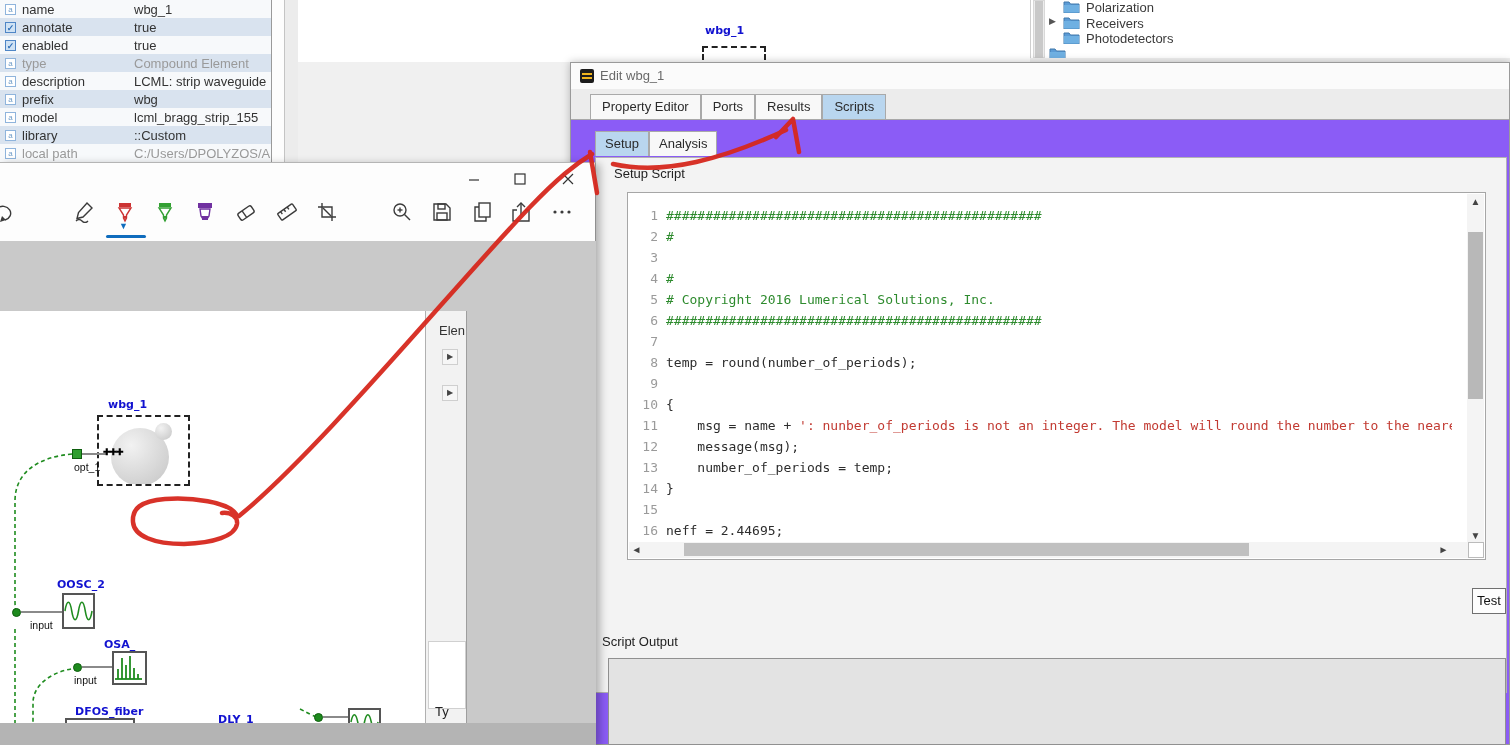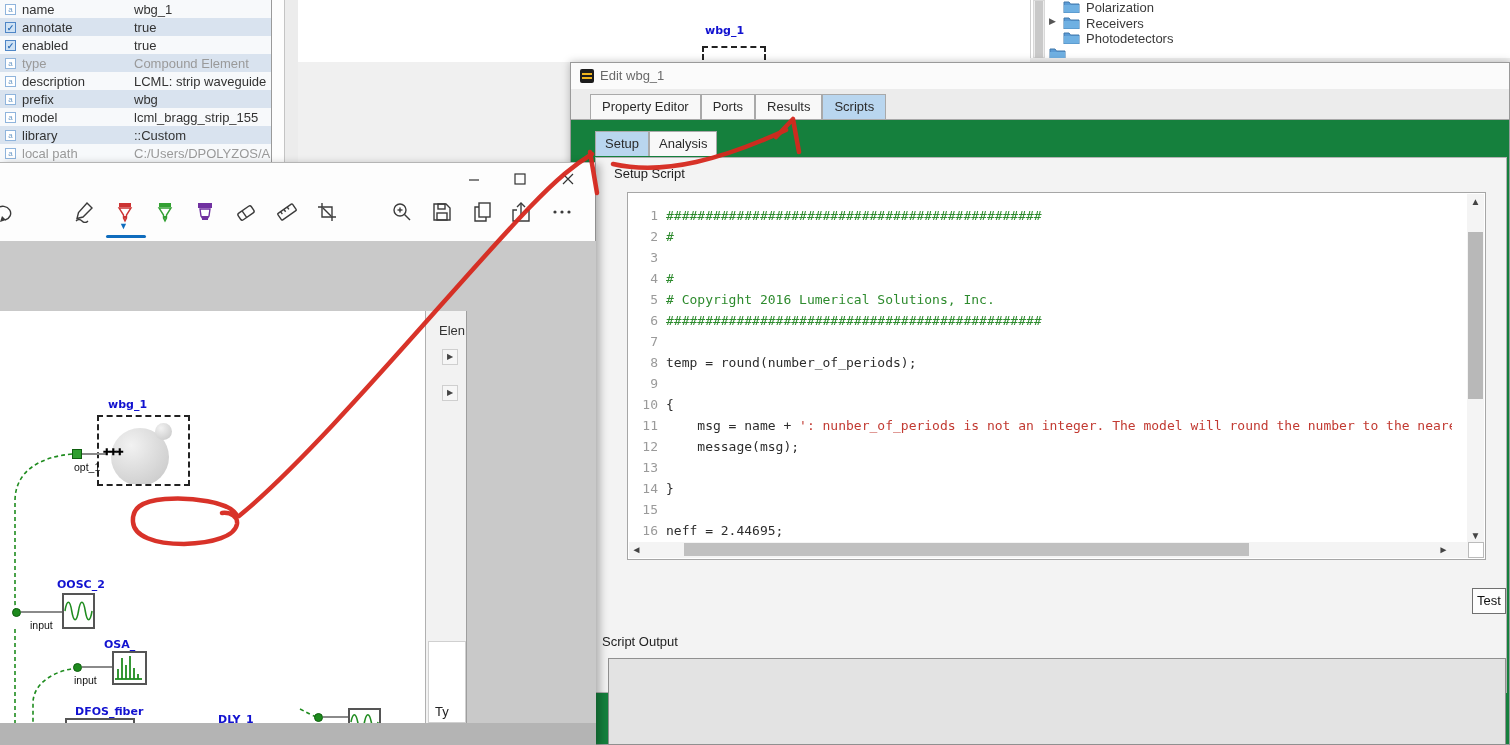--- a/index.html
+++ b/index.html
@@ -29,21 +29,21 @@
 
 #tree{left:1030px;top:0;width:480px;height:58px;background:#fff;overflow:hidden;border-left:1px solid #cfcfcf}
 #tree-scroll{position:absolute;left:2px;top:0;width:12px;height:58px;background:#ededed;border:1px solid #d8d8d8}
 #tree-scroll .thumb{position:absolute;left:1px;top:0;width:8px;height:58px;background:#c9c9c9}
 .tree-row{position:absolute;left:18px;height:16px;display:flex;}
 .tree-arrow{width:14px;font-size:9px;color:#555}
 .tree-folder{width:17px;height:13px;margin-right:6px}
 .tree-label{font-size:13px;color:#3a3a3a}
 
 
-#dialog{left:570px;top:62px;width:940px;height:683px;background:#15803d;border:1px solid #9a9a9a;box-shadow:0 0 8px rgba(0,0,0,.25)}
+#dialog{left:570px;top:62px;width:940px;height:683px;background:#8b5cf6;border:1px solid #9a9a9a;box-shadow:0 0 8px rgba(0,0,0,.25)}
 #dlg-titlebar{position:absolute;left:0;top:0;width:100%;height:26px;background:#fbfbfb}
 #dlg-icon{position:absolute;left:9px;top:6px;width:14px;height:14px;background:#1c1c1c;border-radius:2px}
 #dlg-icon i{position:absolute;left:2px;width:10px;height:2px;background:#f0b41e}
 #dlg-title{position:absolute;left:29px;top:5px;color:#6a6a6a;font-size:13px}
 #dlg-tabs{position:absolute;left:0px;top:26px;width:100%;height:31px;background:#ececec;border-bottom:1px solid #a8a8a8}
 .tab{position:relative;display:inline-block;margin-top:5px;margin-left:0;padding:4px 11px 5px;border:1px solid #a9a9a9;border-bottom:none;background:#f8f8f8;font-size:13px;color:#2b2b2b;vertical-align:bottom}
 .tab.active{background:#b9d6ef}
 #dlg-tabs .tab:first-child{margin-left:19px}
 #dlg-subtabs{position:absolute;left:24px;top:63px;height:31px}
 #dlg-subtabs .tab{padding:4px 9px 5px}
@@ -72,21 +72,21 @@
 #snip{left:0;top:162px;width:596px;height:583px;background:#fdfdfd;border-top:1px solid #b5b5b5;border-right:1px solid #8f8f8f;box-shadow:4px 2px 8px rgba(0,0,0,.28)}
 .winbtn{position:absolute;top:8px;width:16px;height:16px}
 .tool{position:absolute;top:36px;width:26px;height:26px}
 #pen-underline{position:absolute;left:106px;top:72px;width:40px;height:3px;background:#0f6cbd;border-radius:2px}
 #pen-chevron{position:absolute;left:119px;top:58px;color:#0f6cbd;font-size:9px}
 #snip-content{position:absolute;left:0;top:78px;width:596px;height:482px;background:#c9c9c9;overflow:hidden}
 #shot-canvas{position:absolute;left:0;top:70px;width:425px;height:412px;background:#fff;overflow:hidden}
 #elen-strip{position:absolute;left:425px;top:70px;width:42px;height:412px;background:#f2f2f2;border-left:1px solid #b0b0b0;border-right:1px solid #9e9e9e;overflow:hidden}
 #elen-strip .lbl{position:absolute;left:13px;top:12px;color:#333;white-space:nowrap}
 .mini-btn{position:absolute;left:16px;width:16px;height:16px;background:#f6f6f6;border:1px solid #cfcfcf;color:#444;font-size:8px;text-align:center;line-height:14px}
-#elen-white{position:absolute;left:2px;top:330px;width:38px;height:82px;background:#fff;border:1px solid #d0d0d0}
+#elen-white{position:absolute;left:2px;top:330px;width:38px;height:68px;background:#fff;border:1px solid #d0d0d0}
 #snip-bottombar{position:absolute;left:0;top:560px;width:596px;height:23px;background:#b4b4b4}
 
 
 .port-dot{position:absolute;width:9px;height:9px;border-radius:50%;background:#1d8a1d;border:1px solid #0e5e0e}
 .port-sq{position:absolute;width:10px;height:10px;background:#2e9e2e;border:1px solid #0e5e0e}
 .wire-line{position:absolute;height:2px;background:#8a8a8a}
 .sch-box{position:absolute;background:#fff;border:2px solid #555}
 .small-lb{position:absolute;color:#111;font-size:10.5px}
 .sphere{position:absolute;border-radius:50%;background:radial-gradient(circle at 35% 30%,#f2f2f2,#c4c4c4)}
 
@@ -267,20 +267,21 @@
             <div class="code-line">
               <span class="ln">11</span>
               <span class="lb"><span>    msg = name + </span><span class="str">': nunber_of_periods is not an integer. The model will round the number to the neare</span></span>
             </div>
             <div class="code-line">
               <span class="ln">12</span>
               <span class="lb"><span>    message(msg);</span></span>
             </div>
             <div class="code-line">
               <span class="ln">13</span>
+              <span class="lb"><span>    number_of_periods = temp;</span></span>
             </div>
             <div class="code-line">
               <span class="ln">14</span>
               <span class="lb"><span>}</span></span>
             </div>
             <div class="code-line">
               <span class="ln">15</span>
               <span class="lb"></span>
             </div>
             <div class="code-line">

